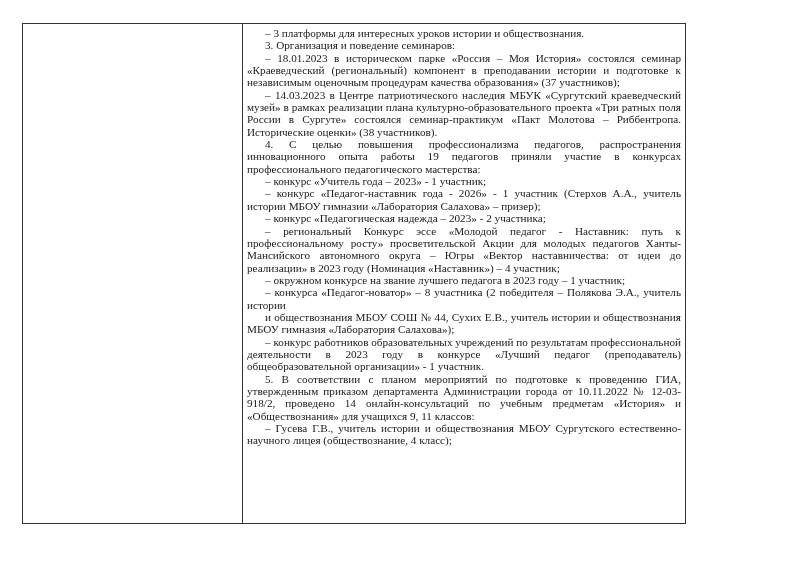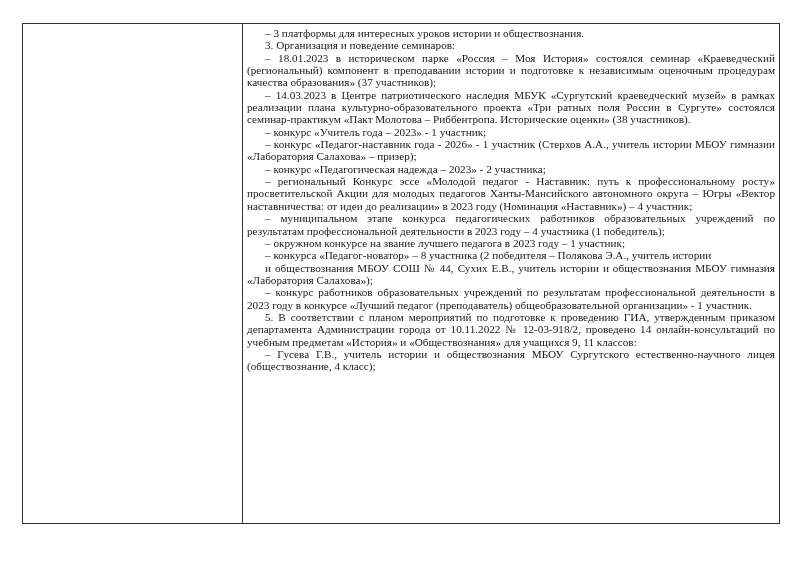--- a/index.html
+++ b/index.html
@@ -12,21 +12,21 @@
       height: 566px;
       position: relative;
       overflow: hidden;
       font-family: "Liberation Serif", "DejaVu Serif", serif;
       color: #1a1a1a;
     }
     .doc-table {
       position: absolute;
       left: 22px;
       top: 23px;
-      width: 758px;
+      width: 664px;
       height: 501px;
       border: 1px solid #333;
       box-sizing: border-box;
       display: flex;
     }
     .col-left {
       width: 220px;
       border-right: 1px solid #333;
       box-sizing: border-box;
     }
@@ -49,25 +49,25 @@
 </head>
 <body>
 
 <div class="doc-table">
   <div class="col-left"></div>
   <div class="col-right">
     <p class="para last-line-left">–  3 платформы для интересных уроков истории и обществознания.</p>
     <p class="para last-line-left">3. Организация и поведение семинаров:</p>
     <p class="para last-line-left">–  18.01.2023 в историческом парке «Россия – Моя История» состоялся семинар «Краеведческий (региональный) компонент в преподавании истории и подготовке к независимым оценочным процедурам качества образования» (37 участников);</p>
     <p class="para last-line-left">–  14.03.2023 в  Центре патриотического наследия МБУК «Сургутский краеведческий музей» в рамках реализации плана культурно-образовательного проекта «Три ратных поля России в Сургуте»      состоялся семинар-практикум «Пакт Молотова – Риббентропа. Исторические оценки» (38 участников).</p>
+    <p class="para last-line-left">4. С целью повышения профессионализма педагогов, распространения инновационного опыта работы 19 педагогов приняли участие в конкурсах профессионального педагогического мастерства:</p>
     <p class="para last-line-left">–  конкурс  «Учитель года – 2023» - 1 участник;</p>
     <p class="para last-line-left">–  конкурс «Педагог-наставник года - 2026» - 1 участник (Стерхов А.А., учитель истории МБОУ гимназии «Лаборатория Салахова» – призер);</p>
     <p class="para last-line-left">–  конкурс «Педагогическая надежда – 2023» - 2 участника;</p>
     <p class="para last-line-left">–  региональный Конкурс эссе «Молодой педагог - Наставник: путь к профессиональному росту» просветительской Акции для молодых педагогов Ханты-Мансийского автономного округа – Югры «Вектор наставничества: от идеи до реализации» в 2023 году (Номинация «Наставник») – 4 участник;</p>
-    <p class="para last-line-left">–  муниципальном этапе конкурса педагогических работников образовательных учреждений по результатам профессиональной деятельности в 2023 году – 4 участника (1 победитель);</p>
     <p class="para last-line-left">–  окружном конкурсе на звание лучшего педагога в 2023 году – 1 участник;</p>
     <p class="para last-line-left">–  конкурса «Педагог-новатор» – 8 участника (2 победителя – Полякова Э.А., учитель истории</p>
     <p class="para last-line-left">и обществознания МБОУ СОШ № 44, Сухих Е.В., учитель истории и обществознания МБОУ гимназия «Лаборатория Салахова»);</p>
     <p class="para last-line-left">–  конкурс работников образовательных учреждений по результатам профессиональной деятельности в 2023 году в конкурсе «Лучший педагог (преподаватель) общеобразовательной организации» - 1 участник.</p>
     <p class="para last-line-left">5. В соответствии с планом мероприятий по подготовке к проведению ГИА, утвержденным приказом департамента Администрации города от 10.11.2022 № 12-03-918/2, проведено 14 онлайн-консультаций по учебным предметам «История» и «Обществознания» для учащихся 9, 11 классов:</p>
     <p class="para last-line-left">–  Гусева Г.В., учитель истории и обществознания МБОУ Сургутского естественно-научного лицея (обществознание, 4 класс);</p>
   </div>
 </div>
 
 </body></html>

